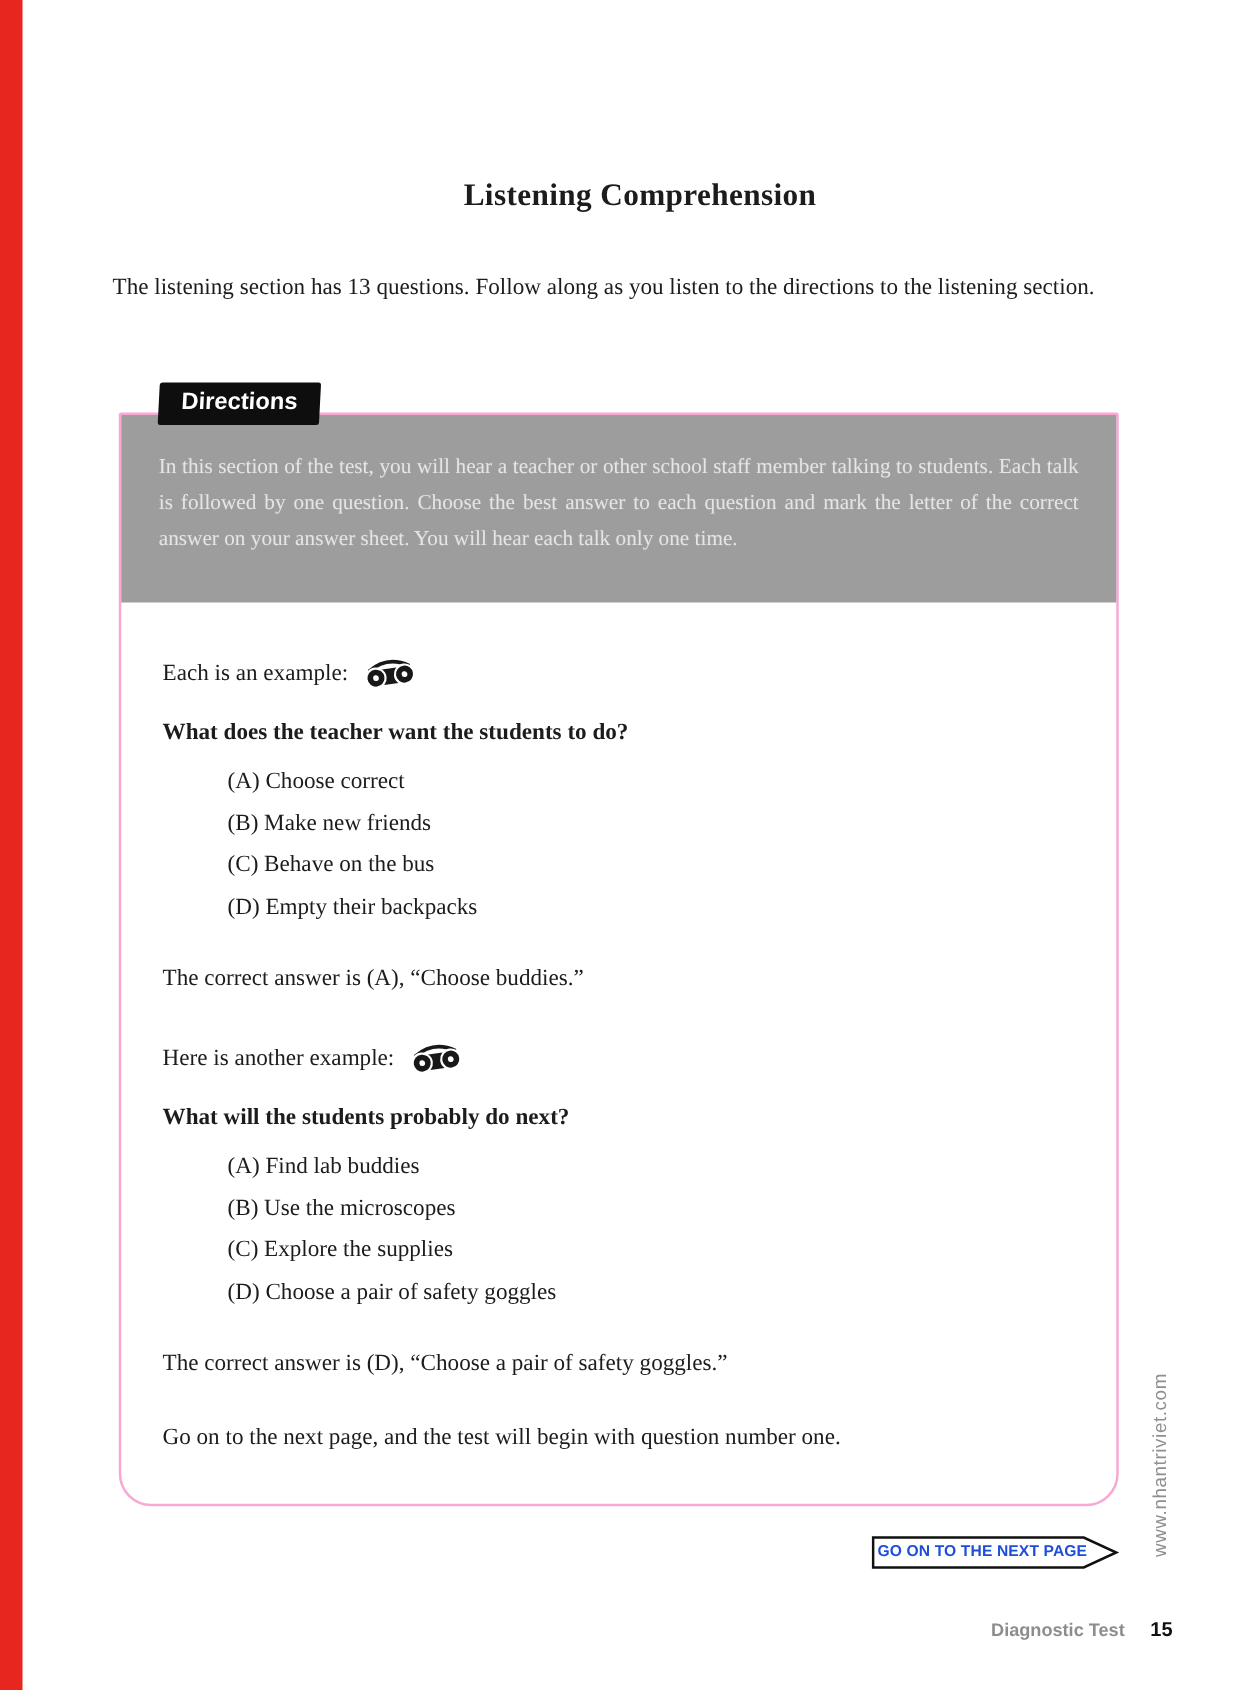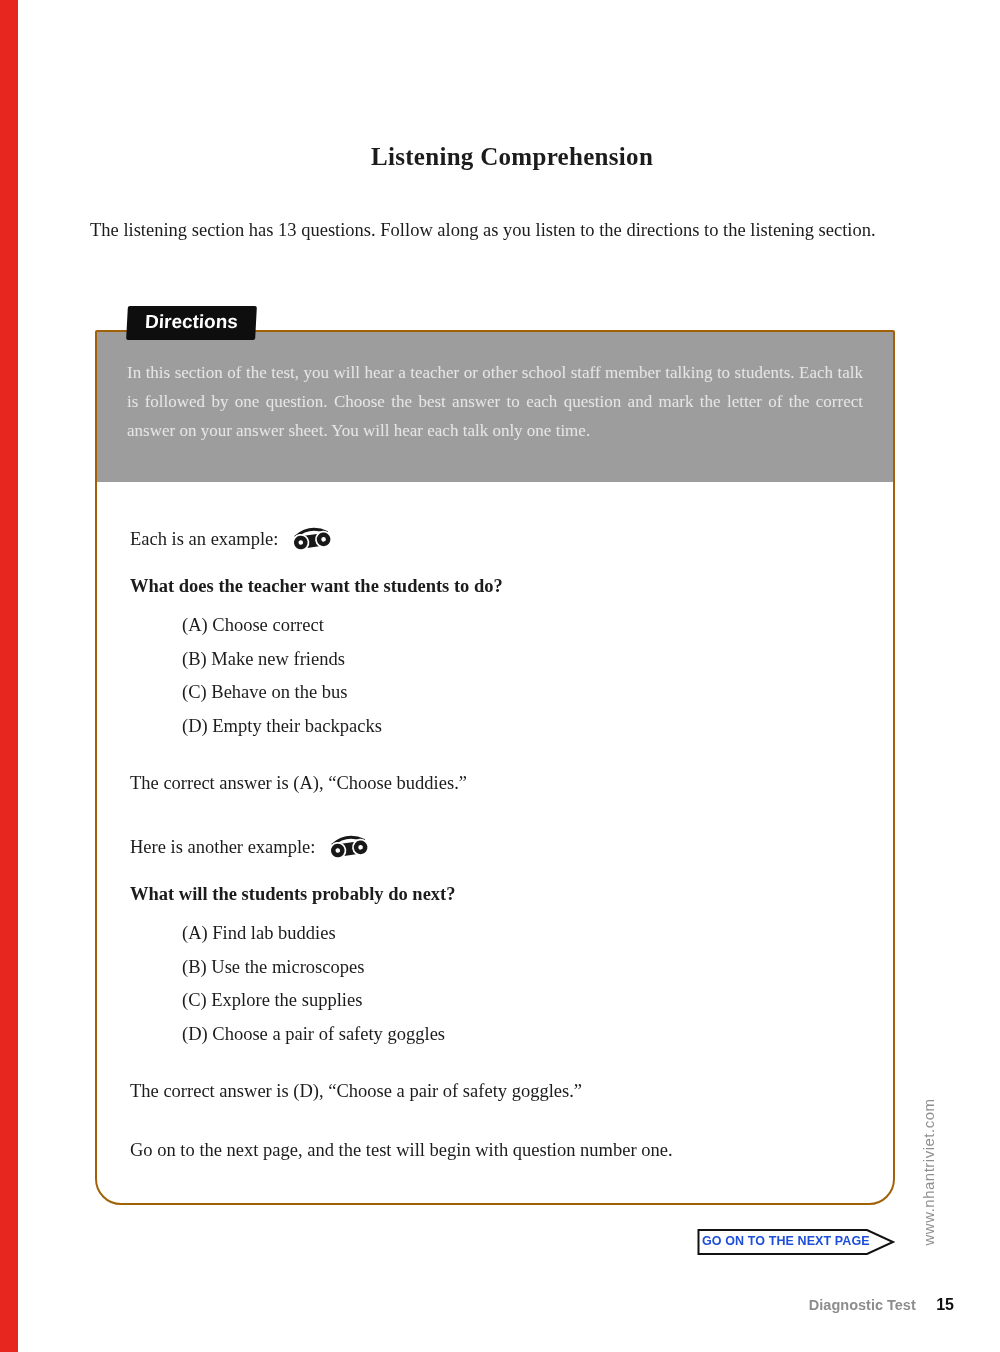--- a/index.html
+++ b/index.html
@@ -40,21 +40,21 @@
     font-weight: bold; font-size: 19px;
     padding: 5px 18px 7px 18px;
     z-index: 3;
     transform: skewX(-3deg);
     border-radius: 2px;
   }
 
   .main-box {
     position: absolute; left: 95px; top: 330px;
     width: 800px; height: 875px;
-    border: 2px solid #a16207;
+    border: 2px solid #f9a8d4;
     border-radius: 2px 2px 26px 26px;
     background: #ffffff;
     box-sizing: border-box;
   }
 
   .dir-band {
     height: 150px;
     background: #9d9d9d;
     padding: 26px 30px 0 30px;
     box-sizing: border-box;
@@ -108,21 +108,21 @@
     width: 200px; height: 20px;
     transform: rotate(-90deg);
     transform-origin: center;
     text-align: center;
     font-family: "Liberation Sans", sans-serif;
     font-size: 15px; color: #8f8f8f;
     letter-spacing: 0.5px;
   }
 
   .footer {
-    position: absolute; left: 16px; top: 1296px;
+    position: absolute; left: 0; top: 1296px;
     width: 938px; text-align: right;
     font-family: "Liberation Sans", sans-serif;
   }
   .footer .section {
     color: #8d8d8d; font-weight: bold; font-size: 14.5px;
   }
   .footer .pagenum {
     color: #111111; font-weight: bold; font-size: 16px;
     margin-left: 16px;
   }

